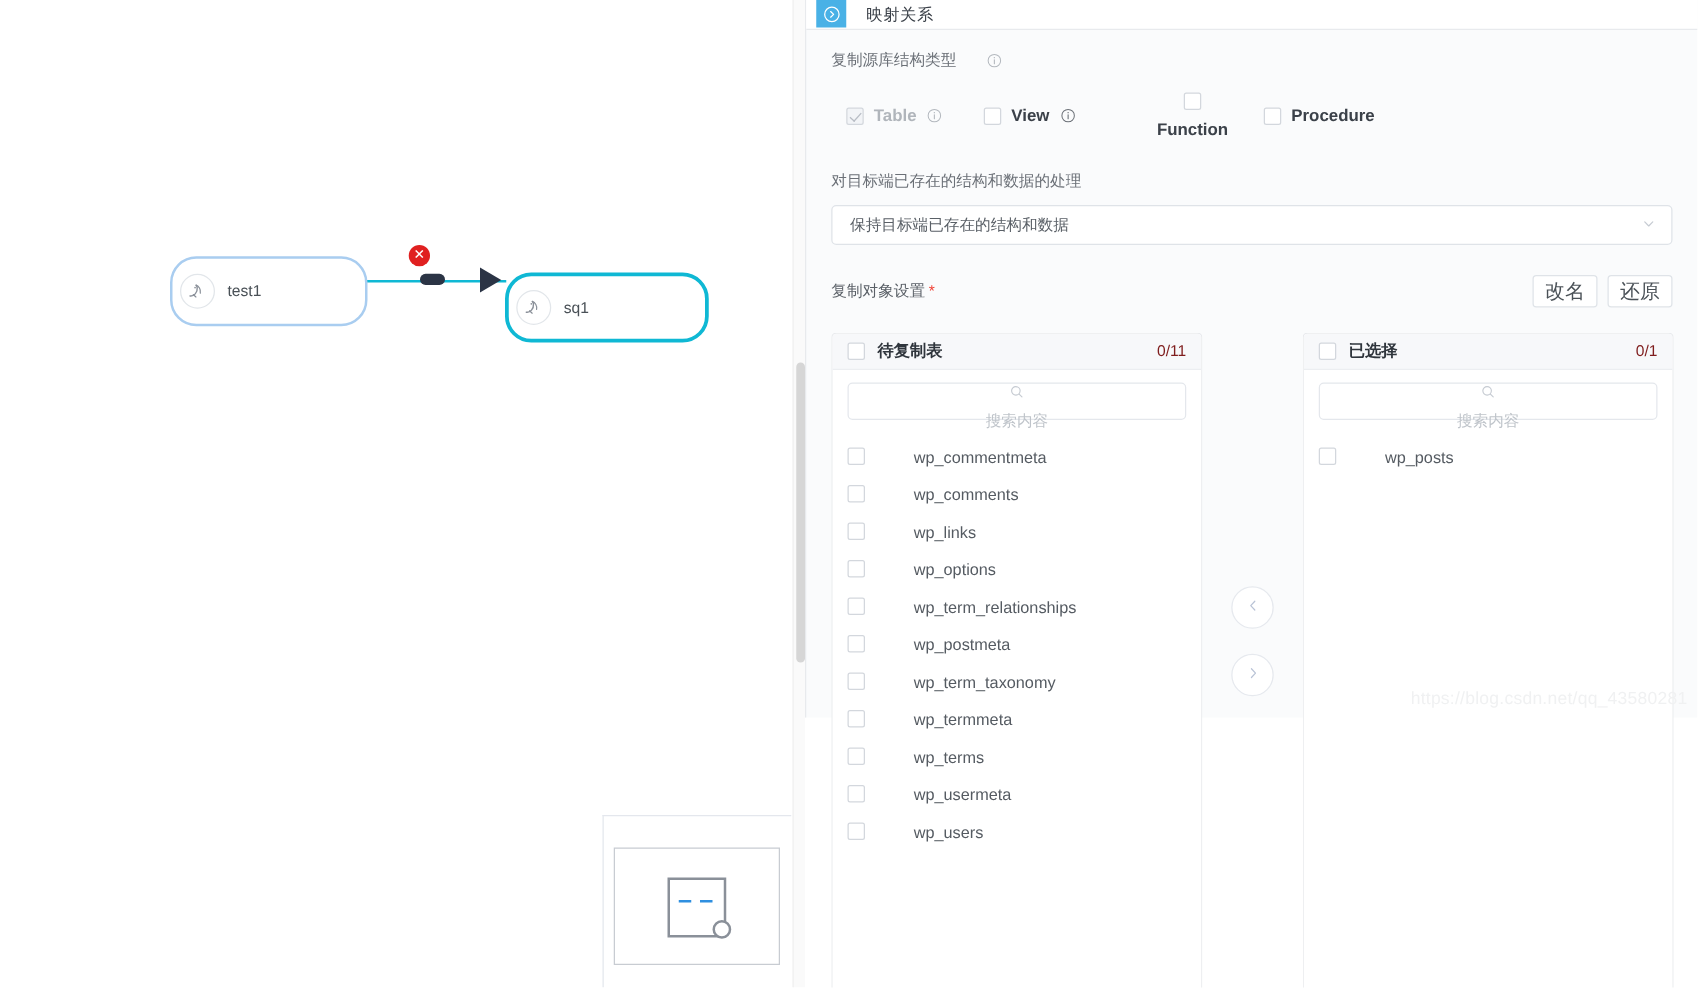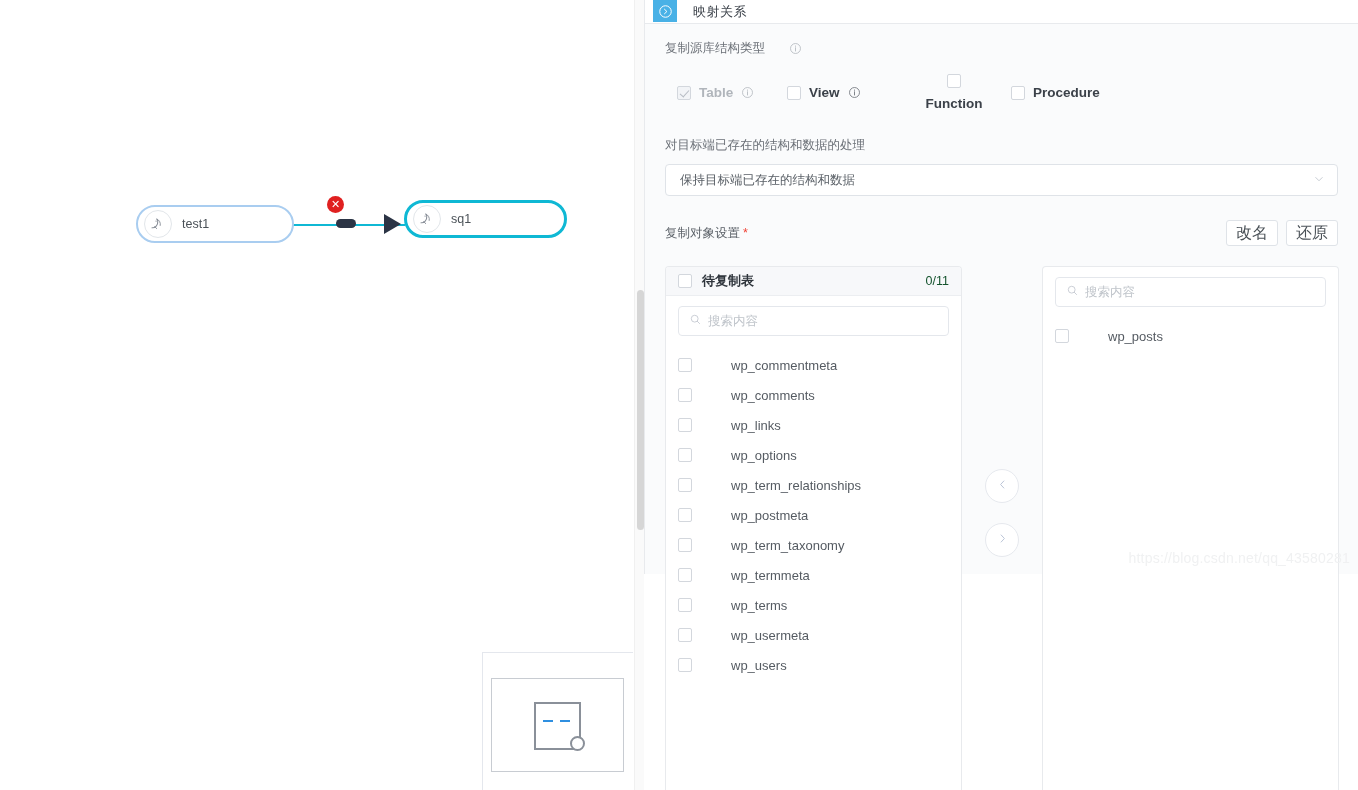--- a/index.html
+++ b/index.html
@@ -13,28 +13,28 @@
   }
   #root { position: relative; width: 1358px; height: 790px; }
 
   
   #canvas {
     position: absolute; left: 0; top: 0; width: 643px; height: 790px;
     background: #ffffff;
   }
   .node {
     position: absolute;
-    height: 38px;
+    height: 56px;
     border-radius: 21px;
     background: #ffffff;
     display: flex; align-items: center;
     padding-left: 6px;
   }
   .node-src { left: 136px; top: 205px; width: 158px; border: 2px solid #a9cdf0; }
-  .node-dst { left: 404px; top: 200px; width: 163px; border: 3px solid #0fb8d4; }
+  .node-dst { left: 404px; top: 218px; width: 163px; border: 3px solid #0fb8d4; }
   .node-ico {
     width: 28px; height: 28px; border-radius: 50%;
     border: 1px solid #e2e6ea; background: #fff;
     display: flex; align-items: center; justify-content: center;
     flex: none;
   }
   .node-label { margin-left: 10px; font-size: 12.5px; color: #4a5157; }
 
   .conn-line {
     position: absolute; left: 293px; top: 224px; width: 112px; height: 2px;
@@ -188,27 +188,28 @@
   }
   .tlist-head {
     height: 29px; background: #f7f8fa; border-bottom: 1px solid #eceef1;
     display: flex; align-items: center; padding: 0 12px;
     flex: none;
   }
   .tlist-head-title {
     margin-left: 10px; font-size: 13px; font-weight: bold; color: #2f353c;
   }
   .tlist-count {
-    margin-left: auto; font-size: 12.5px; color: #14532d;
+    margin-left: auto; font-size: 12.5px; color: #7f1d1d;
   }
   .tlist-search { padding: 10px 12px 0 12px; flex: none; }
   .search-box {
     height: 30px; border: 1px solid #e4e7ec; border-radius: 4px;
     background: #fff; display: flex; align-items: center; gap: 6px;
     padding: 0 10px;
+    flex-direction: column;
   }
   .search-ph { font-size: 12.5px; color: #bfc4ca; }
   .tlist-items { padding: 14px 0 8px 0; overflow: hidden; }
   .titem {
     height: 30px; display: flex; align-items: center; padding: 0 12px;
     cursor: pointer;
     gap: 28px;
   }
   .titem-label { margin-left: 11px; font-size: 13px; color: #555b62; }
 
@@ -448,20 +449,25 @@
           <div class="tbtn">
             <span>
               <svg width="13" height="13" viewBox="0 0 24 24" fill="none">
                 <path d="M9.5 5.5l6 6.5-6 6.5" stroke="#b9c3d6" stroke-width="1.8" stroke-linecap="round" stroke-linejoin="round"></path>
               </svg>
             </span>
           </div>
         </div>
 
         <div class="tlist">
+          <div class="tlist-head">
+            <span class="ck-box"></span>
+            <span class="tlist-head-title">已选择</span>
+            <span class="tlist-count">0/1</span>
+          </div>
           <div class="tlist-search">
             <div class="search-box">
               <span>
                 <svg width="13" height="13" viewBox="0 0 24 24" fill="none">
                   <circle cx="10.5" cy="10.5" r="6.3" stroke="#c6cbd2" stroke-width="1.7"></circle>
                   <path d="M15.3 15.3l4.2 4.2" stroke="#c6cbd2" stroke-width="1.7" stroke-linecap="round"></path>
                 </svg>
               </span>
               <span class="search-ph">搜索内容</span>
             </div>

